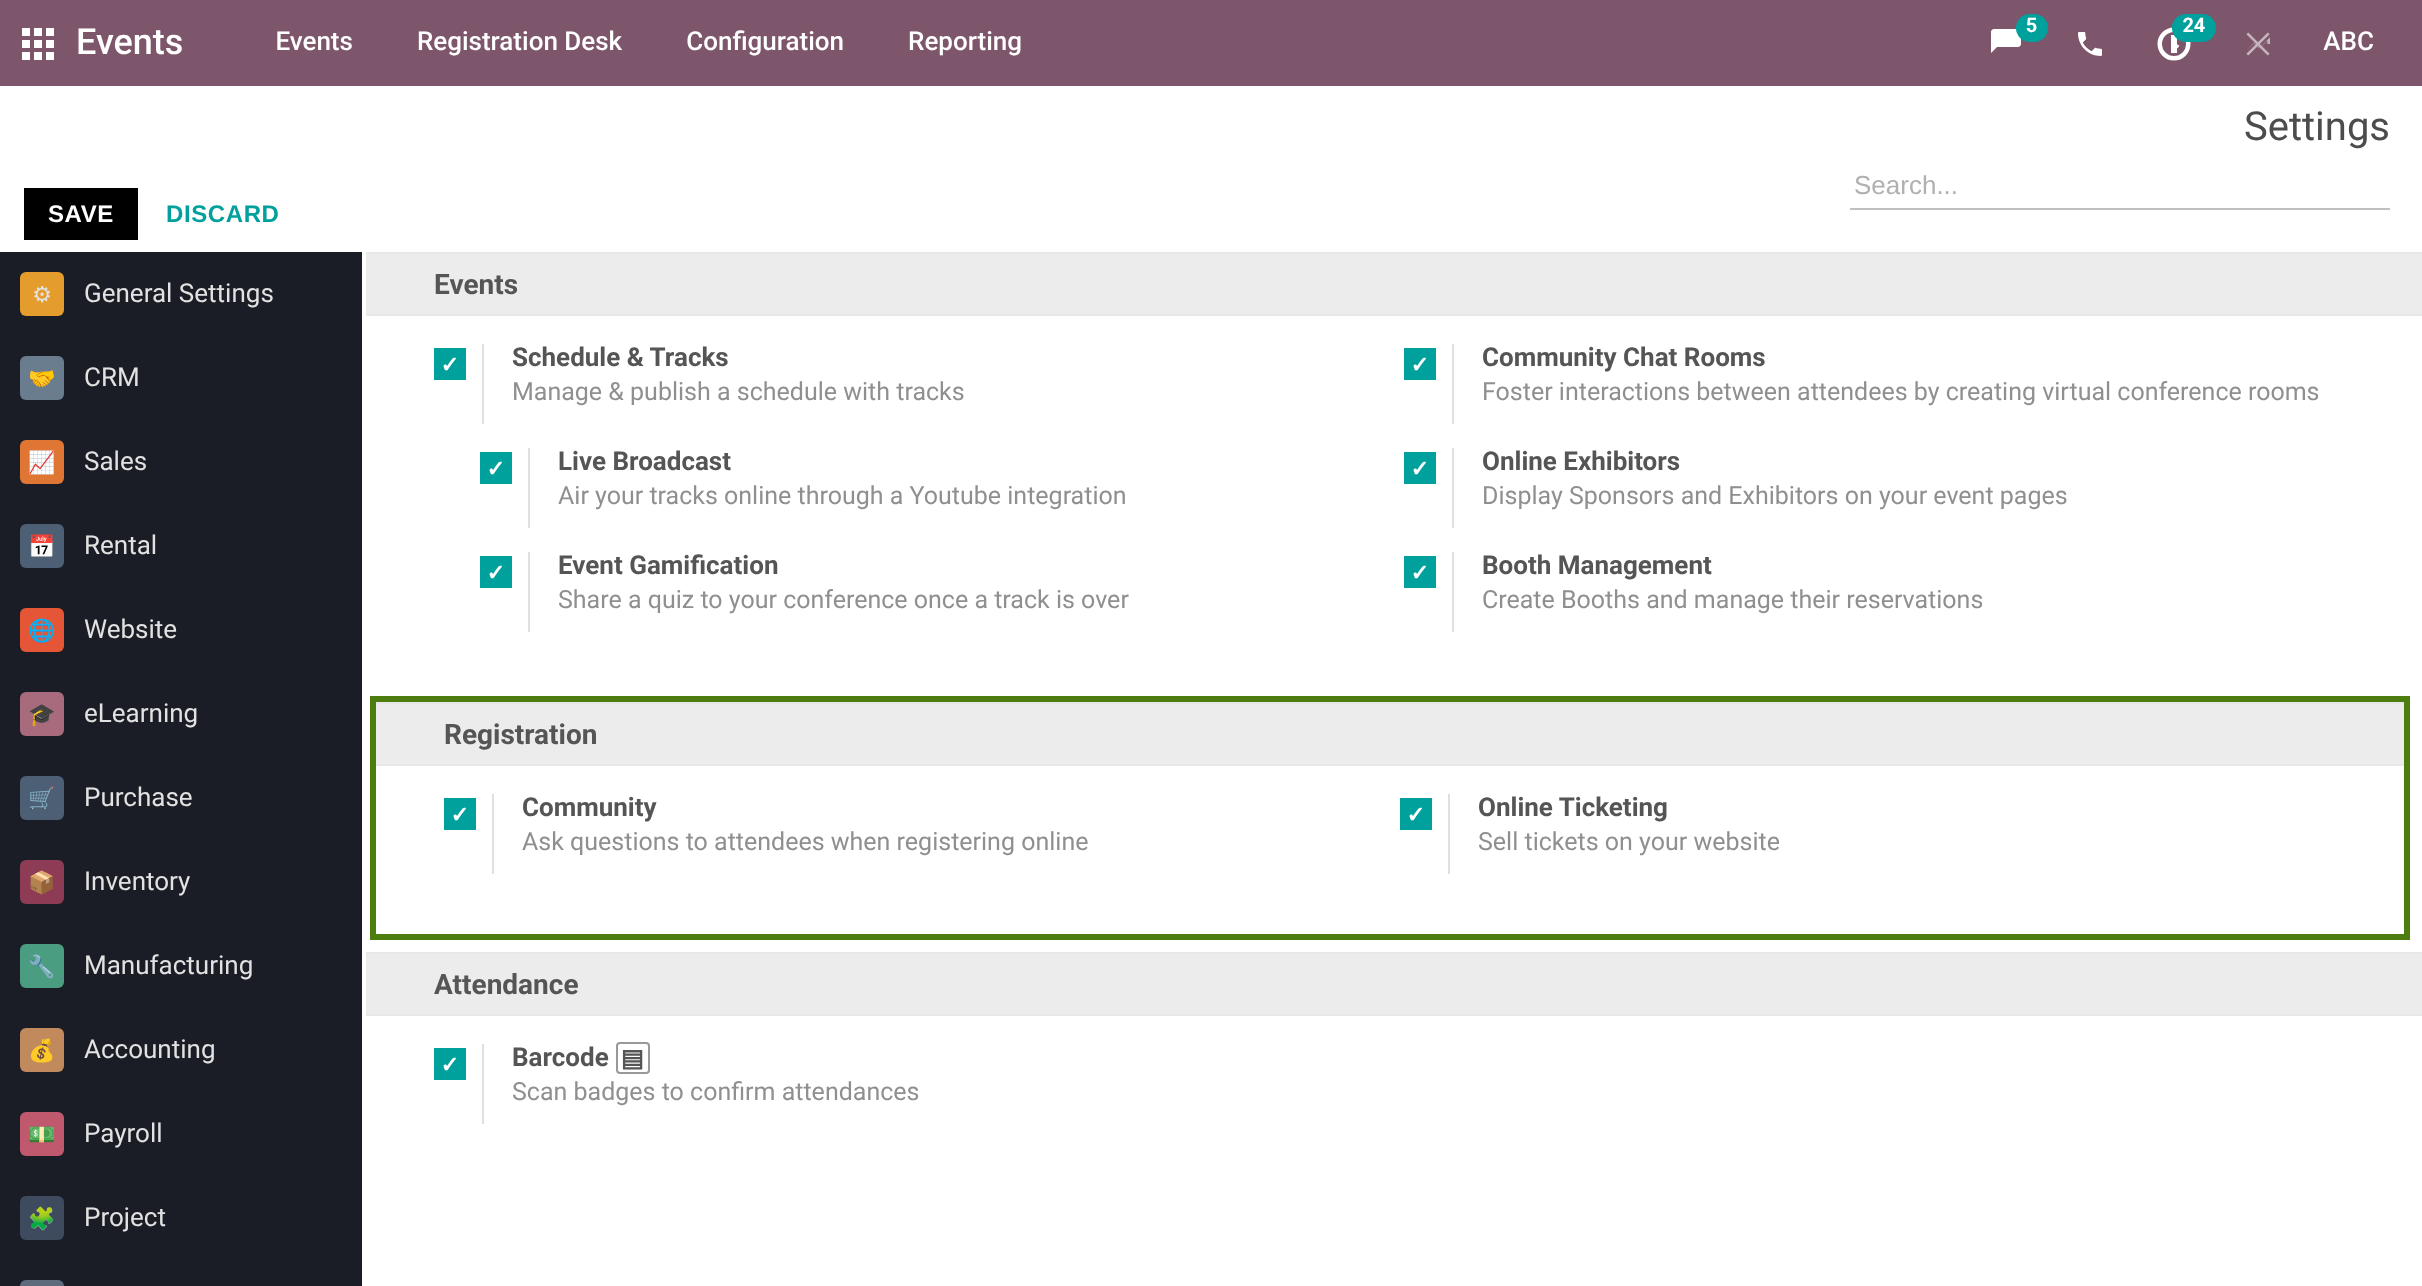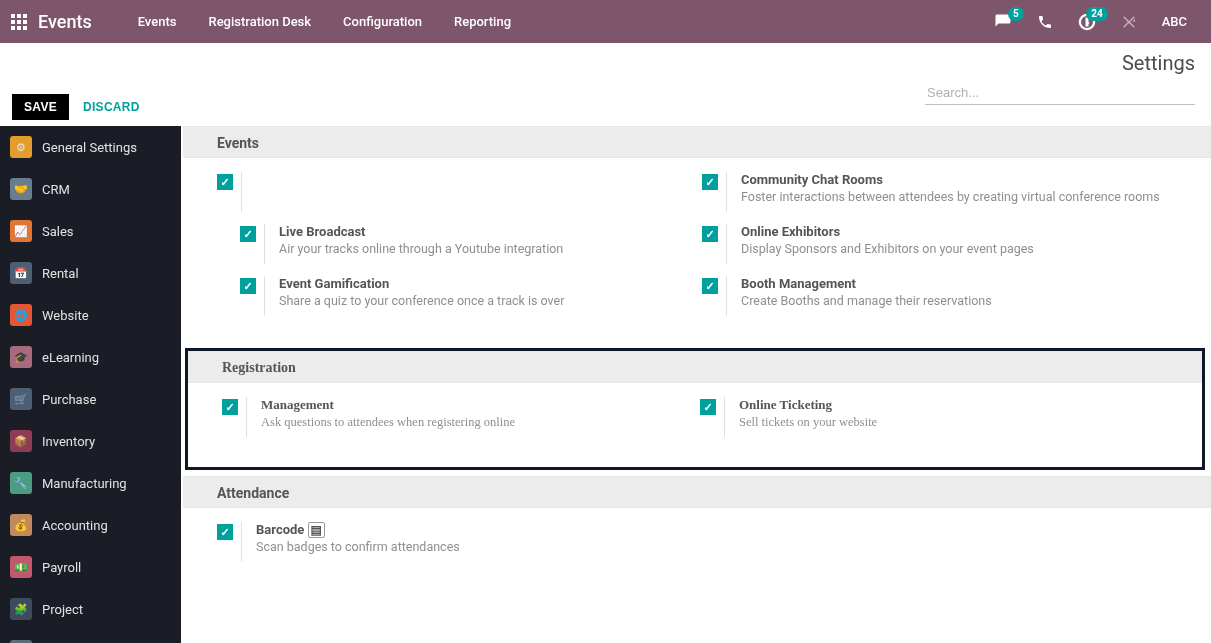--- a/index.html
+++ b/index.html
@@ -43,21 +43,21 @@
     .settings-grid { display: flex; padding: 14px 24px 18px 34px; }
     .col { flex: 1; }
     .setting-row { display: flex; align-items: flex-start; margin-bottom: 12px; }
     .checkbox { width: 16px; height: 16px; background: #00a09d; border: none; display: flex; align-items: center; justify-content: center; color: #fff; font-size: 11px; margin-top: 2px; cursor: pointer; flex-shrink: 0;}
     .checkbox::before { content: "✓"; font-weight: bold;}
     .divider { width: 1px; background: #e0e0e0; margin: 0 14px 0 8px; align-self: stretch; min-height: 40px;}
     .spacer { width: 23px; flex-shrink:0;}
     .setting-body { padding-left: 0; }
     .setting-title { font-weight: bold; color: #555; }
     .setting-desc { color: #8f8f8f; font-size: 12.5px; margin-top: 2px; }
-    .highlight-box { border: 3px solid #0f172a; margin: 2px 6px 6px 2px; font-family: Liberation Serif, serif; }
+    .highlight-box { border: 3px solid #4d7c0f; margin: 2px 6px 6px 2px; }
     .icon-inline { font-size: 12px; border:1px solid #999; padding:0 2px; border-radius:2px; }
     
     
     .bg-gear{background:#e49d2c;} .bg-crm{background:#6a7d8e;} .bg-sales{background:#e07634;}
     .bg-rental{background:#4d5f75;} .bg-web{background:#e55636;} .bg-elearn{background:#a86b7e;}
     .bg-purchase{background:#4d5f75;} .bg-inv{background:#8e3c55;} .bg-manu{background:#4b9d82;}
     .bg-acc{background:#c18a5c;} .bg-payroll{background:#c0586e;} .bg-proj{background:#3e4a5d;}
     .bg-field{background:#5d6b7d;}
   </style>
 </head>
@@ -182,20 +182,22 @@
 
   <div class="content">
 
     <div class="section-head">Events</div>
     <div class="settings-grid">
       <div class="col">
         <div class="setting-row">
           <div class="checkbox"></div>
           <div class="divider"></div>
           <div class="setting-body">
+            <div class="setting-title">Schedule &amp; Tracks</div>
+            <div class="setting-desc">Manage &amp; publish a schedule with tracks</div>
           </div>
         </div>
         <div class="setting-row">
           <div class="spacer"></div>
           <div class="checkbox"></div>
           <div class="divider"></div>
           <div class="setting-body">
             <div class="setting-title">Live Broadcast</div>
             <div class="setting-desc">Air your tracks online through a Youtube integration</div>
           </div>
@@ -239,21 +241,21 @@
     </div>
 
     <div class="highlight-box">
       <div class="section-head">Registration</div>
       <div class="settings-grid">
         <div class="col">
           <div class="setting-row">
             <div class="checkbox"></div>
             <div class="divider"></div>
             <div class="setting-body">
-              <div class="setting-title">Management</div>
+              <div class="setting-title">Community</div>
               <div class="setting-desc">Ask questions to attendees when registering online</div>
             </div>
           </div>
         </div>
         <div class="col">
           <div class="setting-row">
             <div class="checkbox"></div>
             <div class="divider"></div>
             <div class="setting-body">
               <div class="setting-title">Online Ticketing</div>

